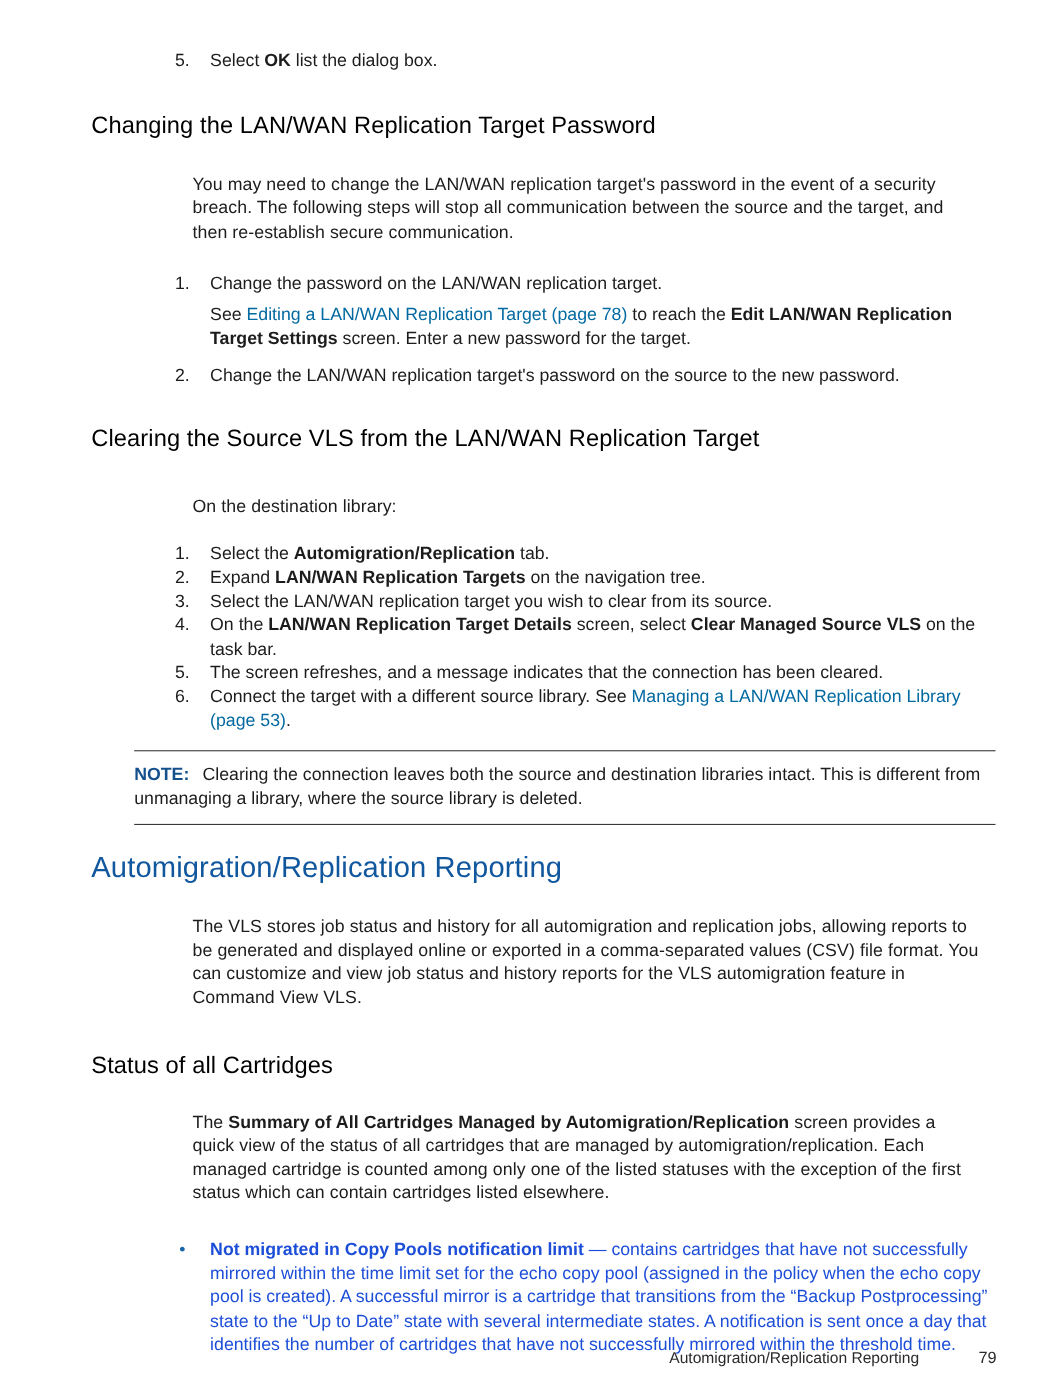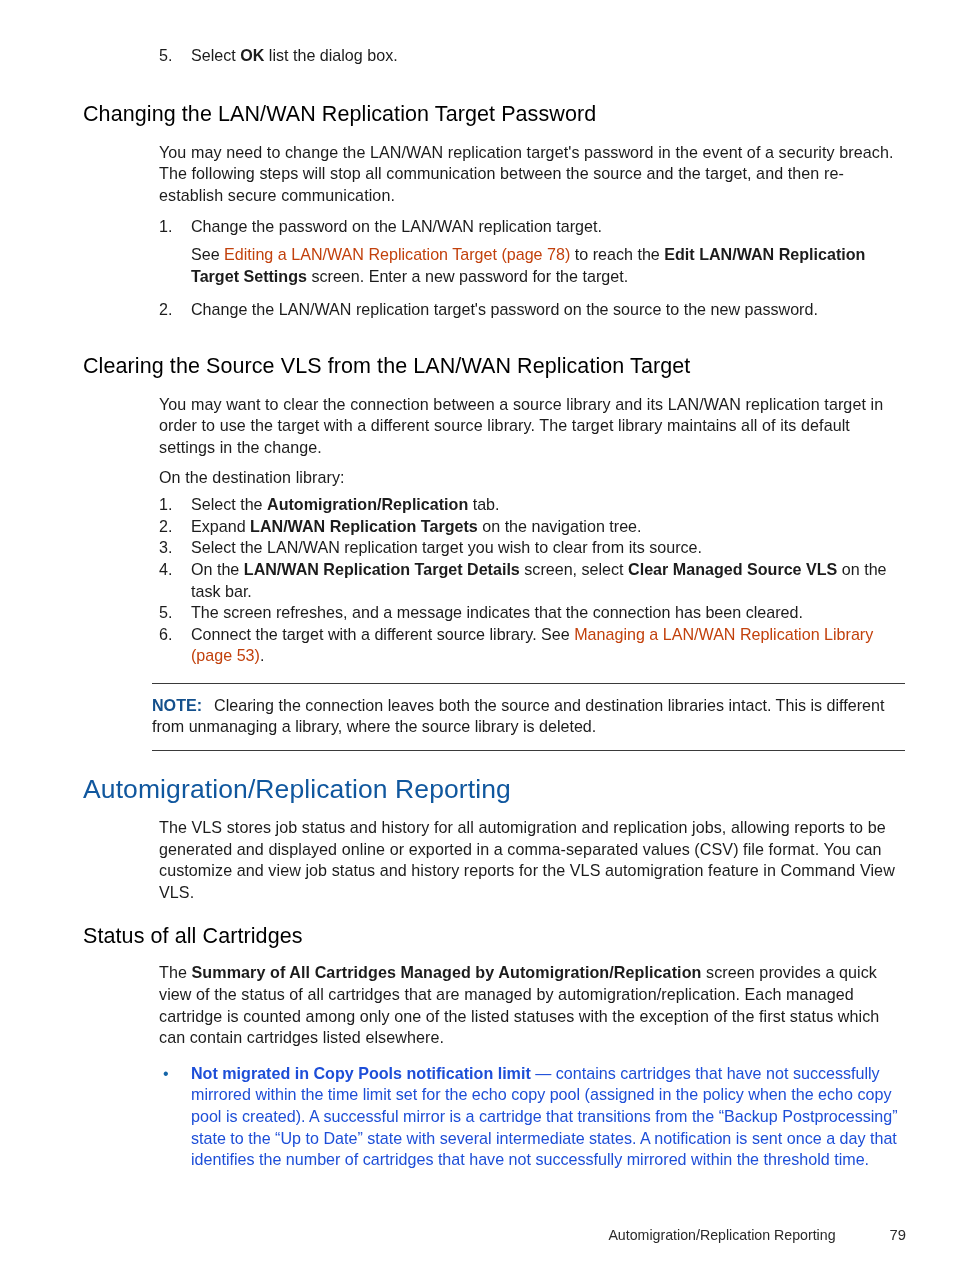--- a/index.html
+++ b/index.html
@@ -21,26 +21,26 @@
     height: 1271px;
     box-sizing: border-box;
     padding: 45px 48px 0 83px;
   }
 
   
   .body-text {
     font-size: 16.1px;
     line-height: 21.6px;
     color: #1c1c1c;
-    margin: 0;
+    margin: 16px;
     letter-spacing: 0.005em;
   }
   b, .b { font-weight: bold; }
   .lnk {
-    color: #c2410c;
+    color: #0369a1;
     text-decoration: none;
   }
 
   
   h1.h-title {
     font-size: 26.5px;
     line-height: 32px;
     font-weight: normal;
     color: #10579e;
     margin: 0;
@@ -97,21 +97,21 @@
   }
   .btext {
     flex: 1 1 auto;
     font-size: 16.1px;
     line-height: 21.6px;
     color: #1d4ed8;
   }
 
   
   .note-wrap {
-    margin-left: 69px;
+    margin-left: 39px;
     margin-right: 1px;
   }
   .note-rule {
     height: 1px;
     background: #3a3a3a;
     width: 100%;
   }
   .note-body {
     padding: 11px 0 12px 0;
     font-size: 16.1px;
@@ -182,21 +182,20 @@
     </div>
     <div class="sp-6"></div>
   </div>
 
   <div class="sp-26"></div>
 
   <h2 class="h-sec">Clearing the Source VLS from the LAN/WAN Replication Target</h2>
 
   <div class="sp-14"></div>
 
-  <p class="body-text ind-1">You may want to clear the connection between a source library and its LAN/WAN replication target in order to use the target with a different source library. The target library maintains all of its default settings in the change.</p>
 
   <div class="sp-8"></div>
 
   <p class="body-text ind-1">On the destination library:</p>
 
   <div class="sp-6"></div>
 
   <div class="ind-num">
     <div class="orow">
       <div class="onum">1.</div>

